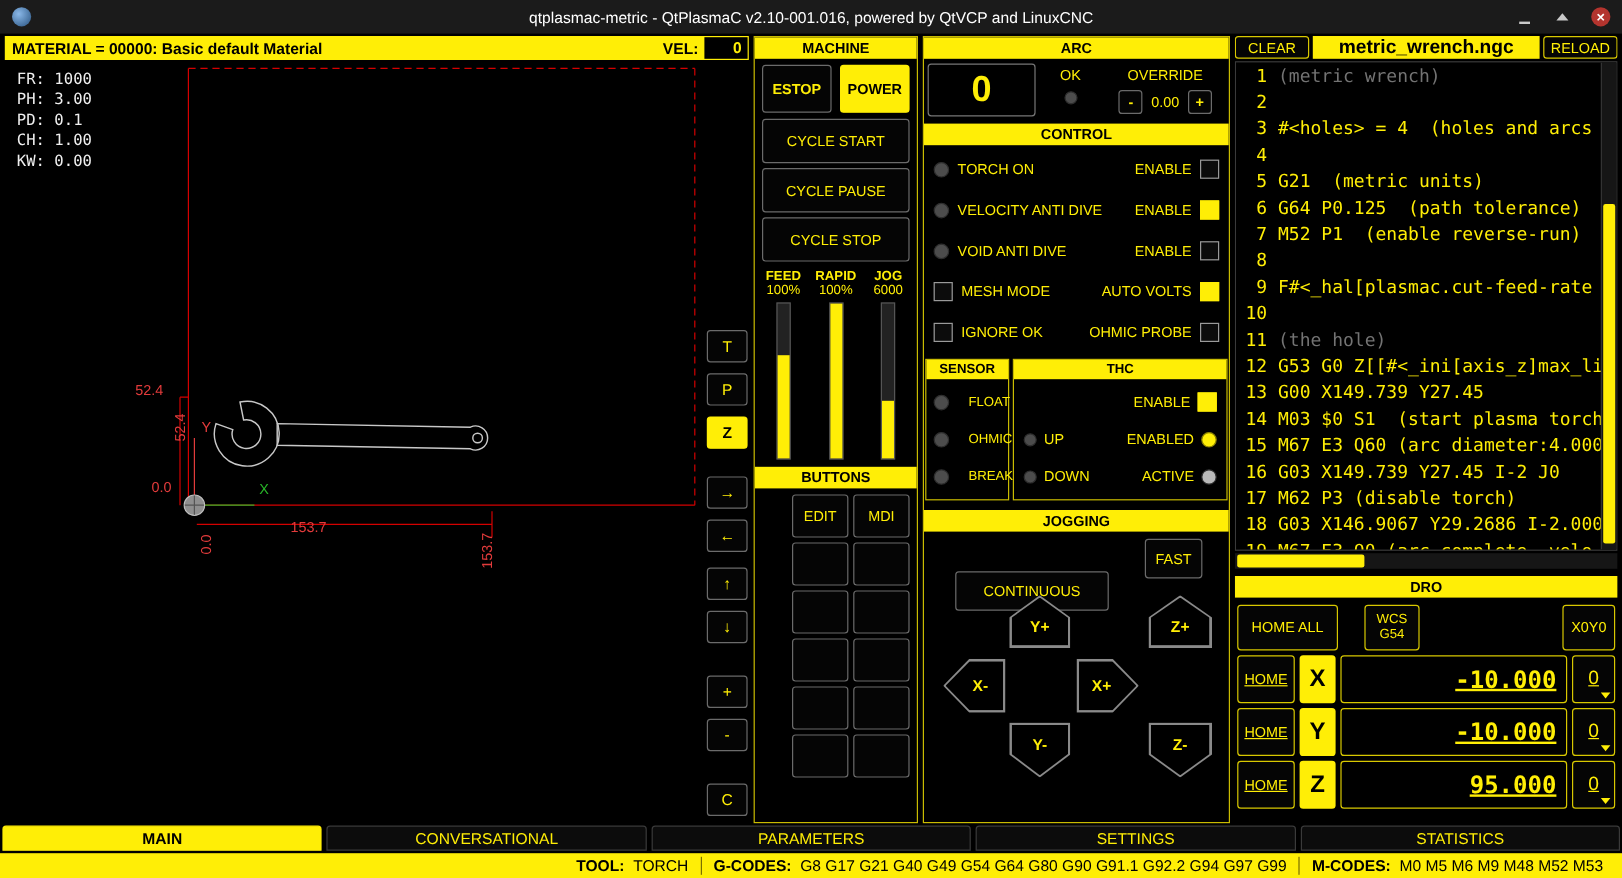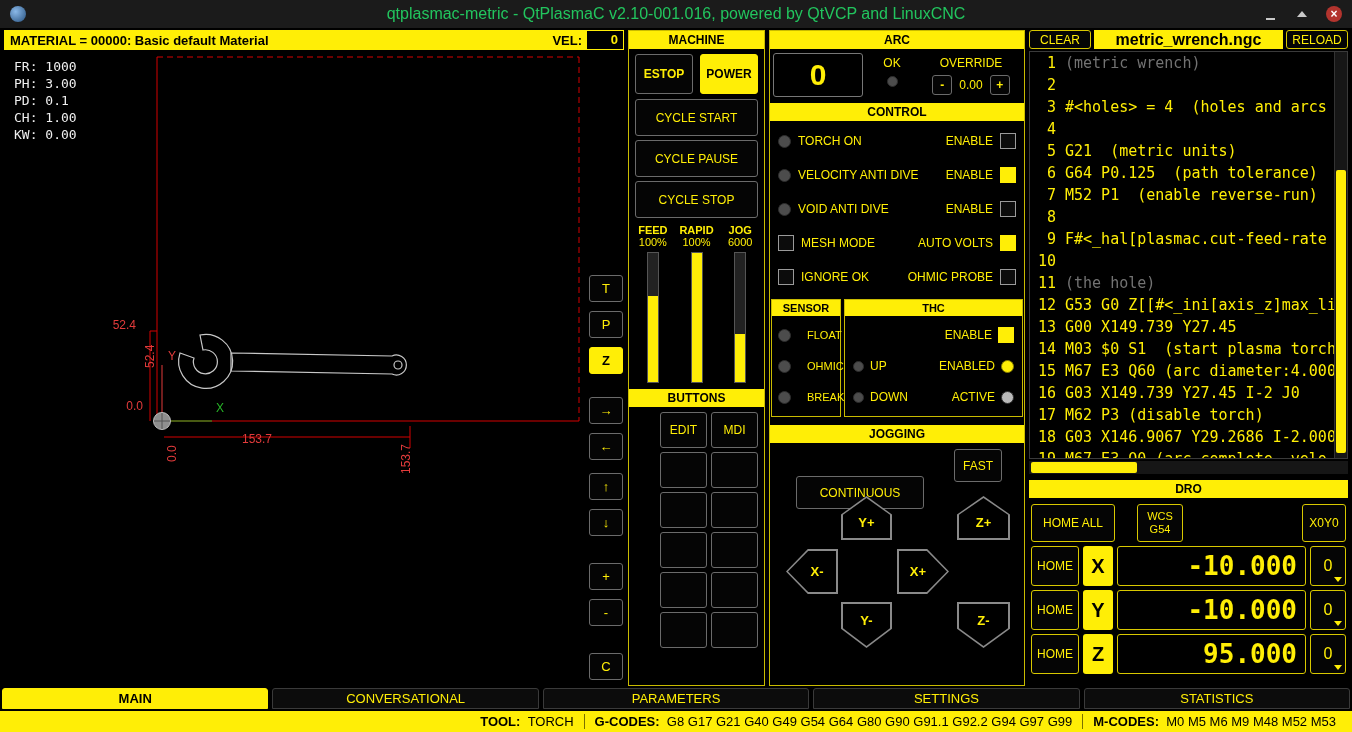--- a/index.html
+++ b/index.html
@@ -4,21 +4,21 @@
 <style>
   :root{ --y:#ffee06; --bdr:#c9bb00; --gray:#6b6b6b; }
   *{box-sizing:border-box; margin:0; padding:0;}
   body{width:1352px;height:732px;background:#000;font-family:"Liberation Sans",sans-serif;
        color:var(--y);overflow:hidden;position:relative;font-size:13px;}
   
   .titlebar{position:absolute;top:0;left:0;right:0;height:28px;background:#1b1b1b;
     display:flex;align-items:center;padding:0 10px;}
   .app-icon{width:16px;height:16px;border-radius:50%;
     background:radial-gradient(circle at 35% 35%,#8ab8e8,#27517e);flex:none;}
-  .wtitle{position:absolute;left:0;right:0;text-align:center;color:#22c55e;font-size:16px;pointer-events:none;}
+  .wtitle{position:absolute;left:0;right:0;text-align:center;color:#ffffff;font-size:13px;pointer-events:none;}
   .winctl{margin-left:auto;display:flex;gap:16px;align-items:center;z-index:2;}
   .wbtn{width:16px;height:16px;display:flex;align-items:center;justify-content:center;cursor:pointer;}
   .minbar{width:9px;height:2px;background:#c9c9c9;margin-top:9px;}
   .maxtri{width:0;height:0;border-left:5px solid transparent;border-right:5px solid transparent;border-bottom:6px solid #c9c9c9;}
   .wbtn.close{background:#b3342e;border-radius:50%;}
   .wbtn.close::before{content:"×";color:#fff;font-size:12px;font-weight:bold;line-height:1;}
   
   .phead{background:var(--y);color:#000;font-weight:bold;font-size:12px;text-align:center;
     height:18px;line-height:18px;flex:none;}
   .phead.small{font-size:11px;height:16px;line-height:16px;}
@@ -107,26 +107,26 @@
   .gt.comment{color:#737373;}
   .vsb{position:absolute;top:0;right:0;bottom:0;width:13px;background:#161616;border-left:1px solid #333;}
   .vth{position:absolute;top:118px;height:283px;left:1px;right:1px;background:var(--y);border-radius:2px;}
   .hsb{height:13px;background:#161616;margin-top:2px;position:relative;}
   .hth{position:absolute;left:2px;top:1px;bottom:1px;width:106px;background:var(--y);border-radius:2px;}
   .dro-head{margin-top:6px;}
   .dro-top{display:flex;gap:22px;margin:6px 2px 4px;height:38px;}
   .homeall{width:84px;font-size:12px;}
   .wcsb{width:46px;font-size:11px;display:flex;flex-direction:column;align-items:center;justify-content:center;line-height:13px;}
   .x0y0{width:44px;font-size:12px;margin-left:auto;}
-  .drorow{display:flex;gap:4px;margin:0 2px 4px;height:40px;}
+  .drorow{display:flex;gap:4px;margin:0 2px 4px;height:40px;text-decoration:underline;}
   .homeb{width:48px;font-size:12px;}
   .axl{width:30px;background:var(--y);color:#000;font-weight:bold;font-size:20px;
     display:flex;align-items:center;justify-content:center;border-radius:3px;}
   .dval{flex:1;border:1px solid #d8c800;border-radius:3px;color:var(--y);
-    font-family:"DejaVu Sans Mono",monospace;font-size:26px;font-weight:bold;
+    font-family:"DejaVu Sans Mono",monospace;font-size:20px;font-weight:bold;
     display:flex;align-items:center;justify-content:flex-end;padding-right:8px;background:#000;}
   .zerob{width:36px;font-size:16px;position:relative;}
   .ztri{position:absolute;right:3px;bottom:3px;width:0;height:0;
     border-left:4px solid transparent;border-right:4px solid transparent;border-top:5px solid var(--y);}
   
   .tabs{position:absolute;left:2px;right:2px;top:688px;height:21px;display:flex;gap:4px;}
   .tab{flex:1;background:#0c0c0c;border:1px solid #3a3a3a;color:var(--y);font-size:13px;
     display:flex;align-items:center;justify-content:center;cursor:pointer;border-radius:3px 3px 0 0;}
   .tab.active{background:var(--y);color:#000;font-weight:bold;border-color:var(--y);}
   .statusbar{position:absolute;left:0;right:0;top:711px;height:21px;background:var(--y);

